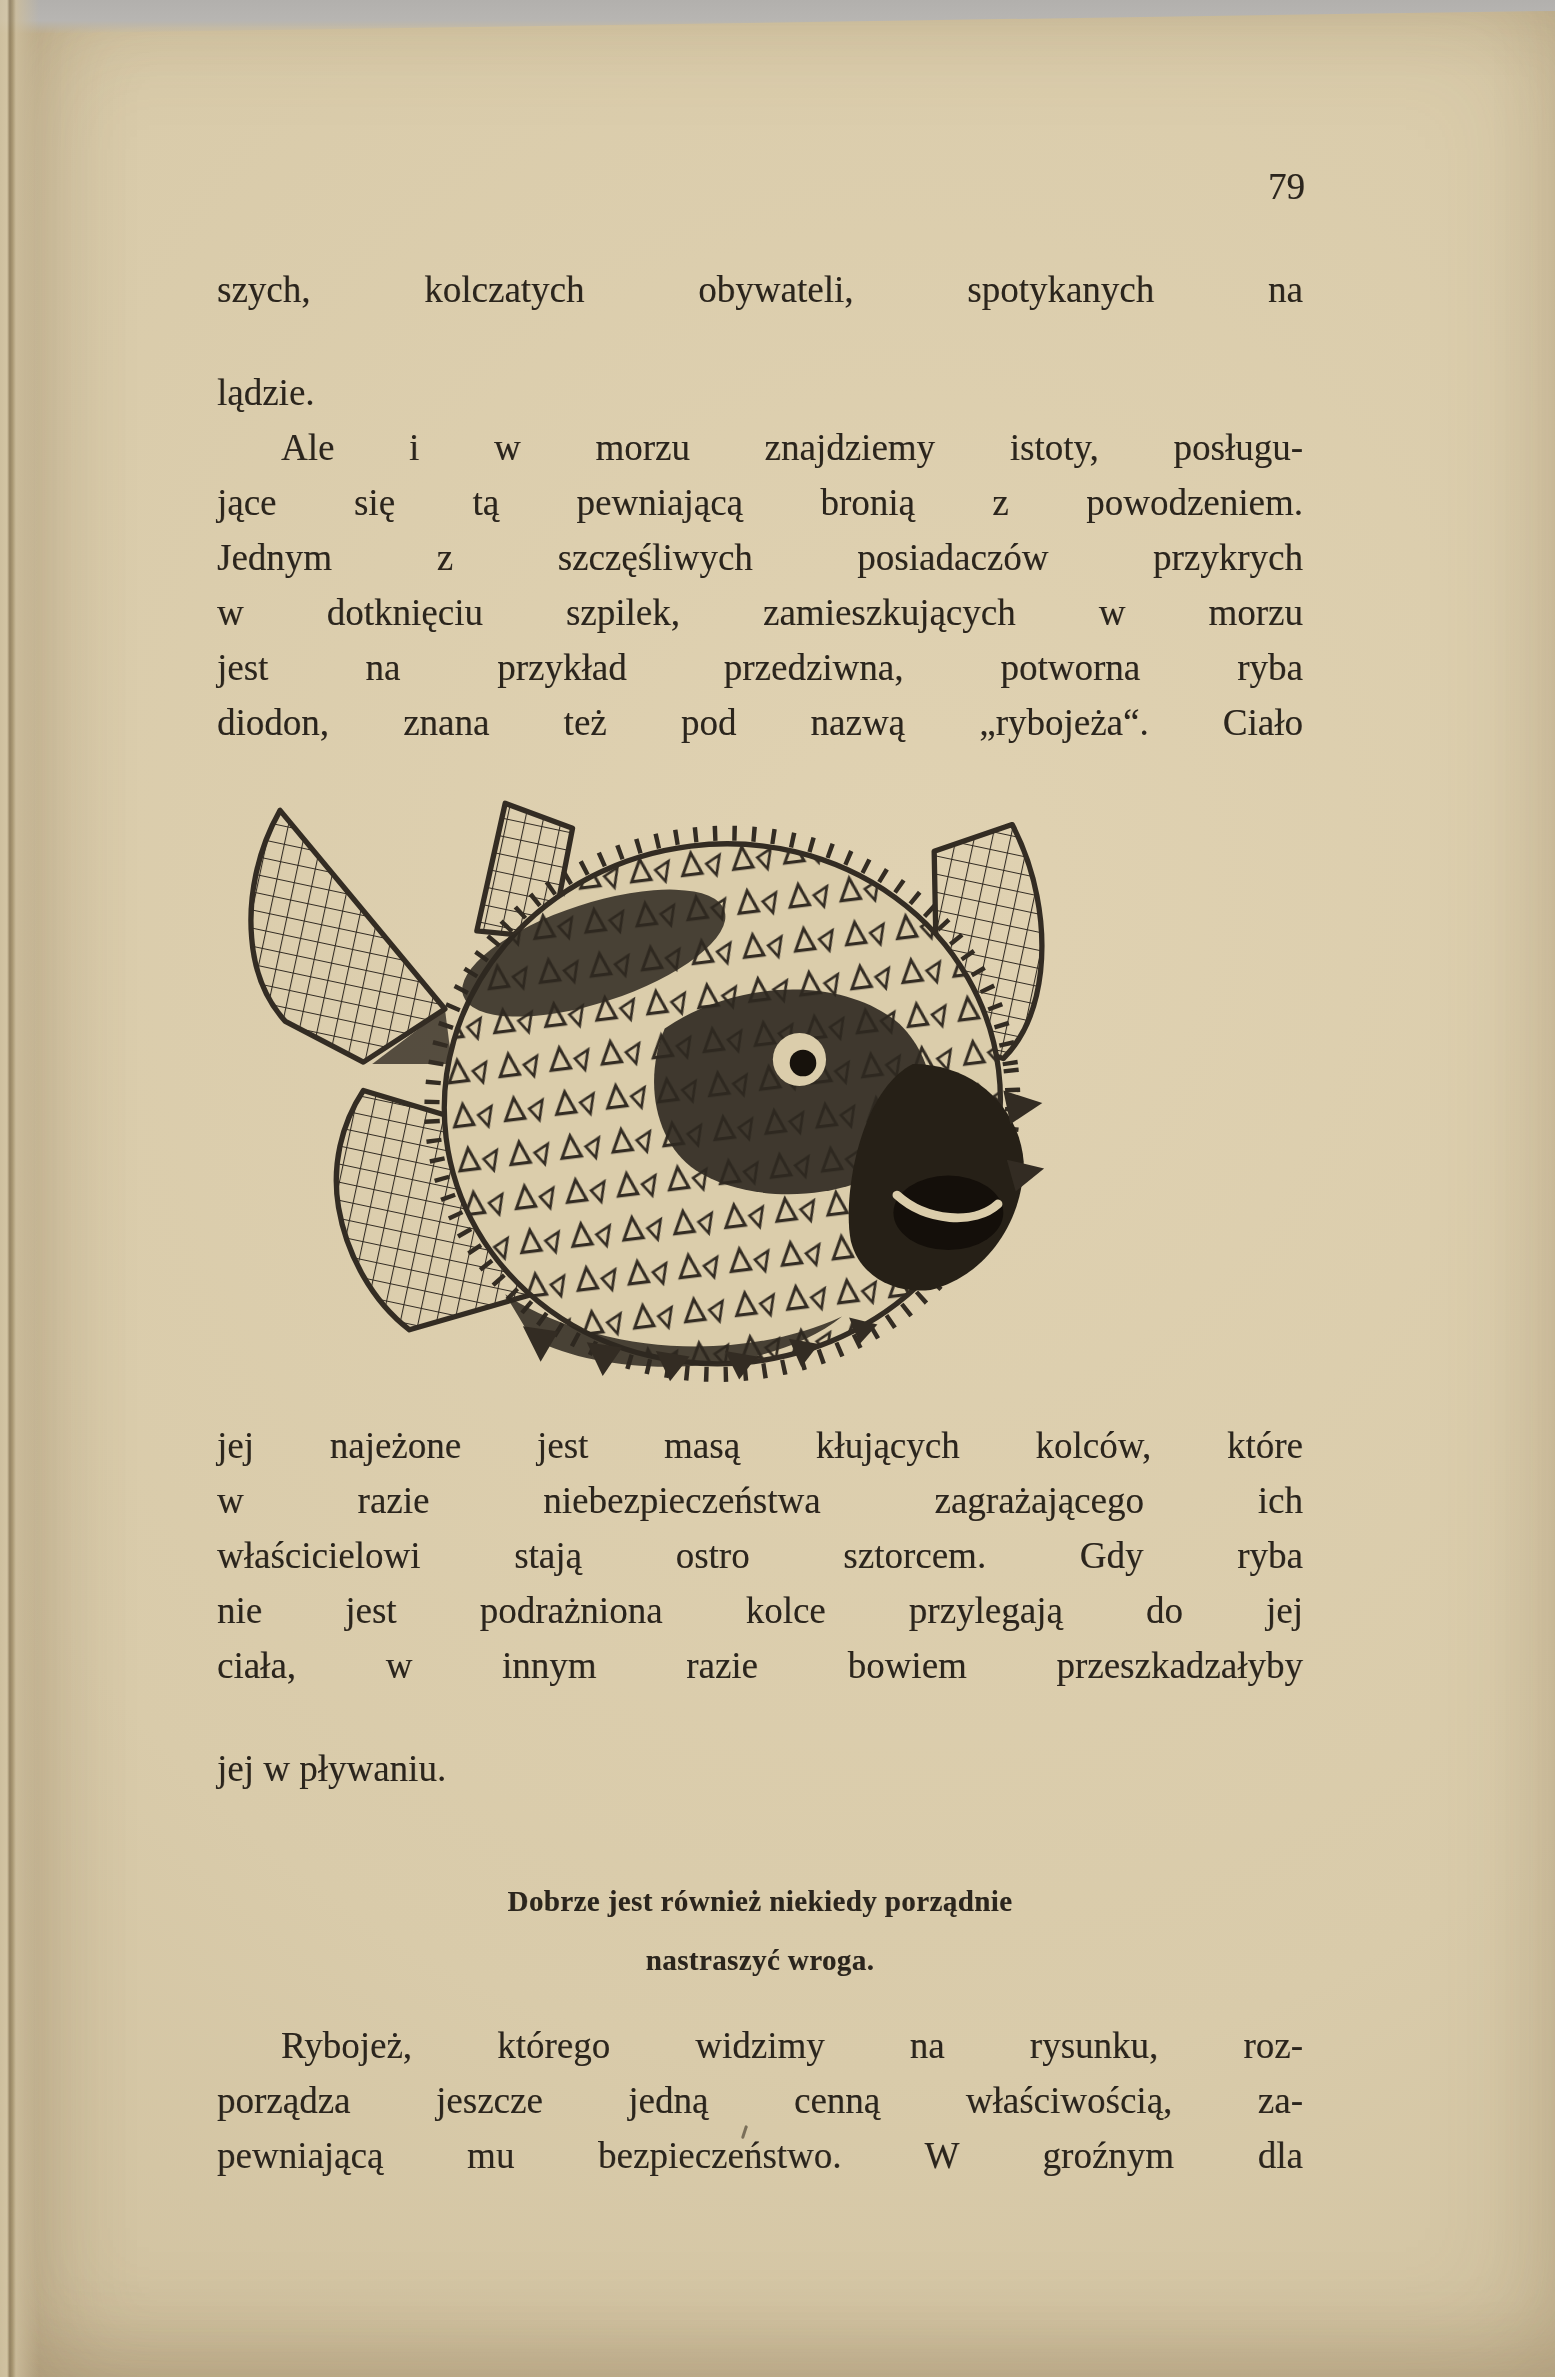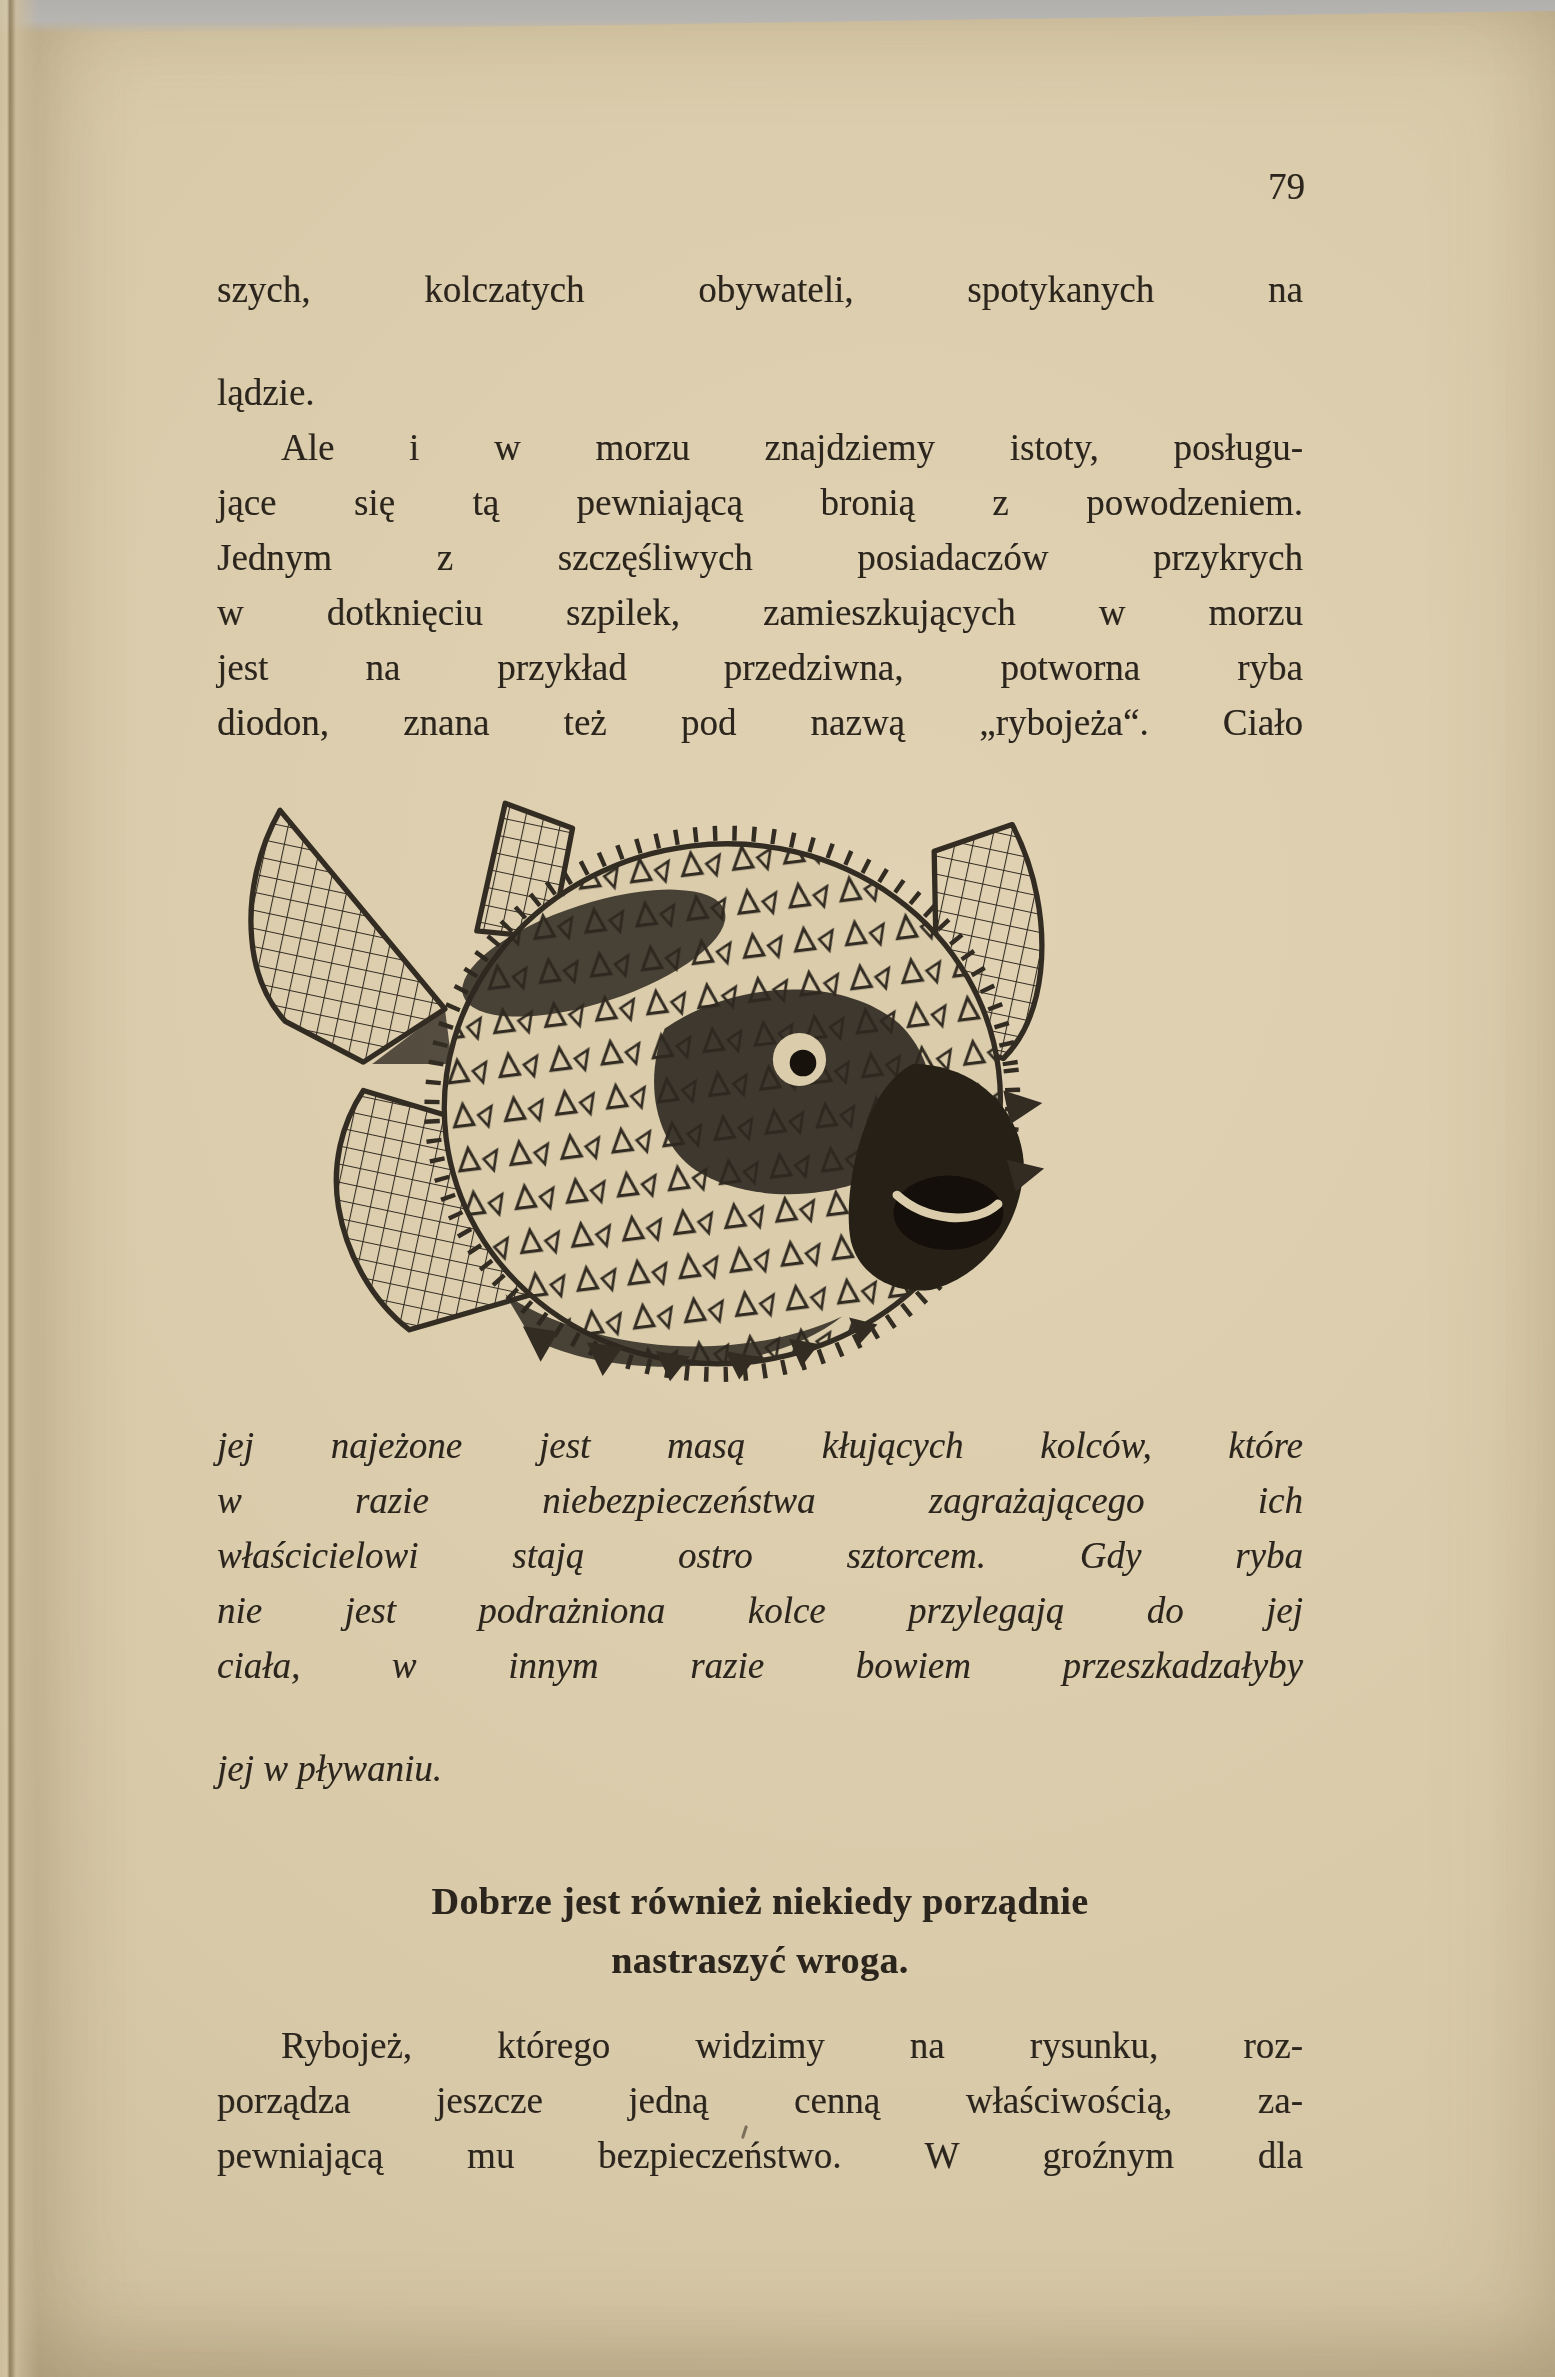--- a/index.html
+++ b/index.html
@@ -41,23 +41,23 @@
     text-shadow:0.4px 0.4px 0.6px rgba(43,37,29,.35);
   }
   .line{text-align:justify;text-align-last:justify;}
   .line.last{text-align-last:left;margin-top:48px;}
   .line.indent{text-indent:64px;}
   .page-number{
     position:absolute;left:1199px;top:165px;width:106px;
     font-size:37px;color:#2b251d;text-align:right;
     text-shadow:0.4px 0.4px 0.6px rgba(43,37,29,.35);
   }
-  .heading{margin-top:76px;font-weight:bold;font-size:38px;line-height:59px;letter-spacing:0.4px;}
+  .heading{margin-top:76px;font-weight:bold;font-size:29px;line-height:59px;letter-spacing:0.4px;}
   .h-line{text-align:center;}
-  .para-3{margin-top:35px;font-style:italic;}
+  .para-3{margin-top:35px;}
   .para-4{margin-top:28px;}
   
   figure.fish{
     margin:48px 0 0 22px;padding:0;width:816px;height:585px;position:relative;
   }
   
   .stray-mark{
     position:absolute;left:743px;top:2125px;width:2.7px;height:14px;
     background:rgba(45,36,24,.55);transform:rotate(18deg);border-radius:1.8px;
   }

